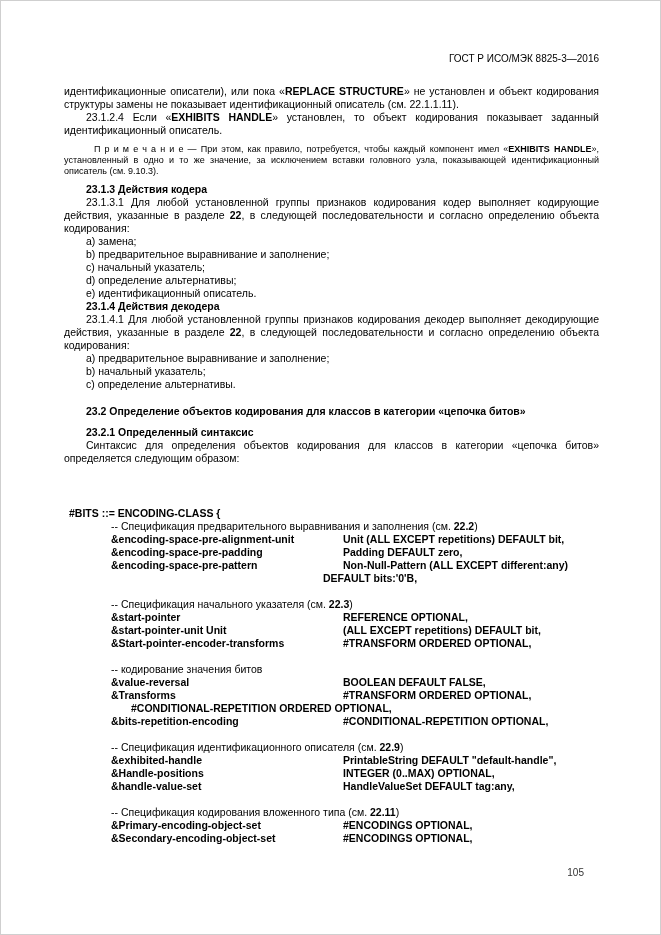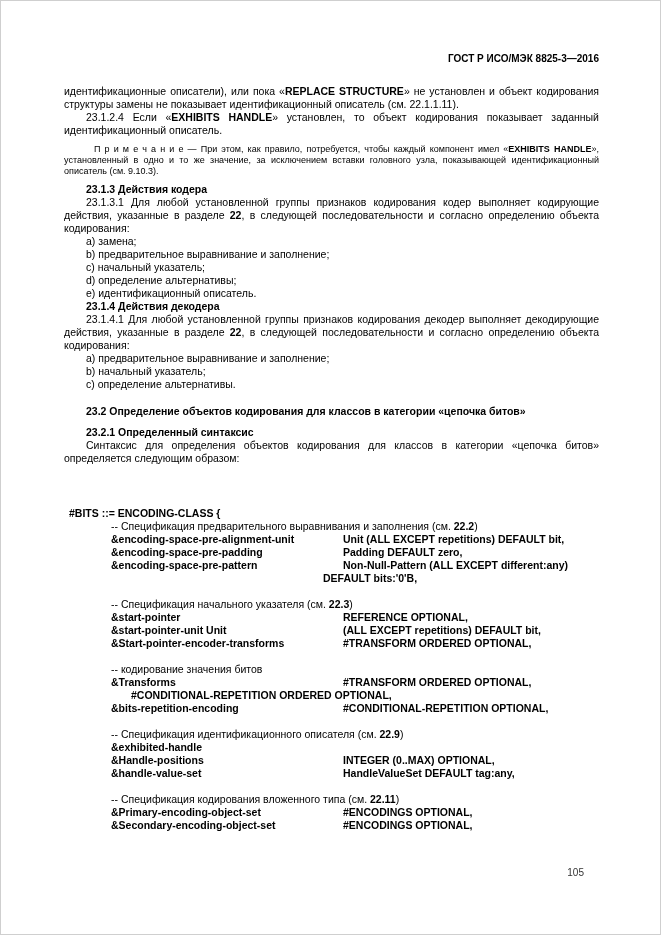--- a/index.html
+++ b/index.html
@@ -12,21 +12,21 @@
     height: 935px;
     background: #ffffff;
     border: 1px solid #cfcfcf;
     overflow: hidden;
   }
 
   .doc-header {
     margin: 52px 61px 0 63px;
     text-align: right;
     font-size: 10px;
-    font-weight: bold;
+    font-weight: normal;
     line-height: 12px;
   }
 
   .content {
     margin: 20px 61px 0 63px;
     font-size: 10.5px;
     line-height: 13px;
   }
 
   .para { text-align: justify; }
@@ -122,34 +122,39 @@
         <span class="code-name">&amp;start-pointer-unit Unit</span>
         <span class="code-value">(ALL EXCEPT repetitions) DEFAULT bit,</span>
       </div>
       <div class="code-field">
         <span class="code-name">&amp;Start-pointer-encoder-transforms</span>
         <span class="code-value">#TRANSFORM ORDERED OPTIONAL,</span>
       </div>
       <div class="code-blank"></div>
       <div class="code-comment"><span>-- кодирование значения битов</span></div>
       <div class="code-field">
+        <span class="code-name">&amp;value-reversal</span>
+        <span class="code-value">BOOLEAN DEFAULT FALSE,</span>
+      </div>
+      <div class="code-field">
         <span class="code-name">&amp;Transforms</span>
         <span class="code-value">#TRANSFORM ORDERED OPTIONAL,</span>
       </div>
       <div class="code-field">
         <span class="code-value">#CONDITIONAL-REPETITION ORDERED OPTIONAL,</span>
       </div>
       <div class="code-field">
         <span class="code-name">&amp;bits-repetition-encoding</span>
         <span class="code-value">#CONDITIONAL-REPETITION OPTIONAL,</span>
       </div>
       <div class="code-blank"></div>
       <div class="code-comment"><span>-- Спецификация идентификационного описателя (см. </span><span class="ref">22.9</span><span>)</span></div>
       <div class="code-field">
         <span class="code-name">&amp;exhibited-handle</span>
+        <span class="code-value">PrintableString DEFAULT "default-handle",</span>
       </div>
       <div class="code-field">
         <span class="code-name">&amp;Handle-positions</span>
         <span class="code-value">INTEGER (0..MAX) OPTIONAL,</span>
       </div>
       <div class="code-field">
         <span class="code-name">&amp;handle-value-set</span>
         <span class="code-value">HandleValueSet DEFAULT tag:any,</span>
       </div>
       <div class="code-blank"></div>

